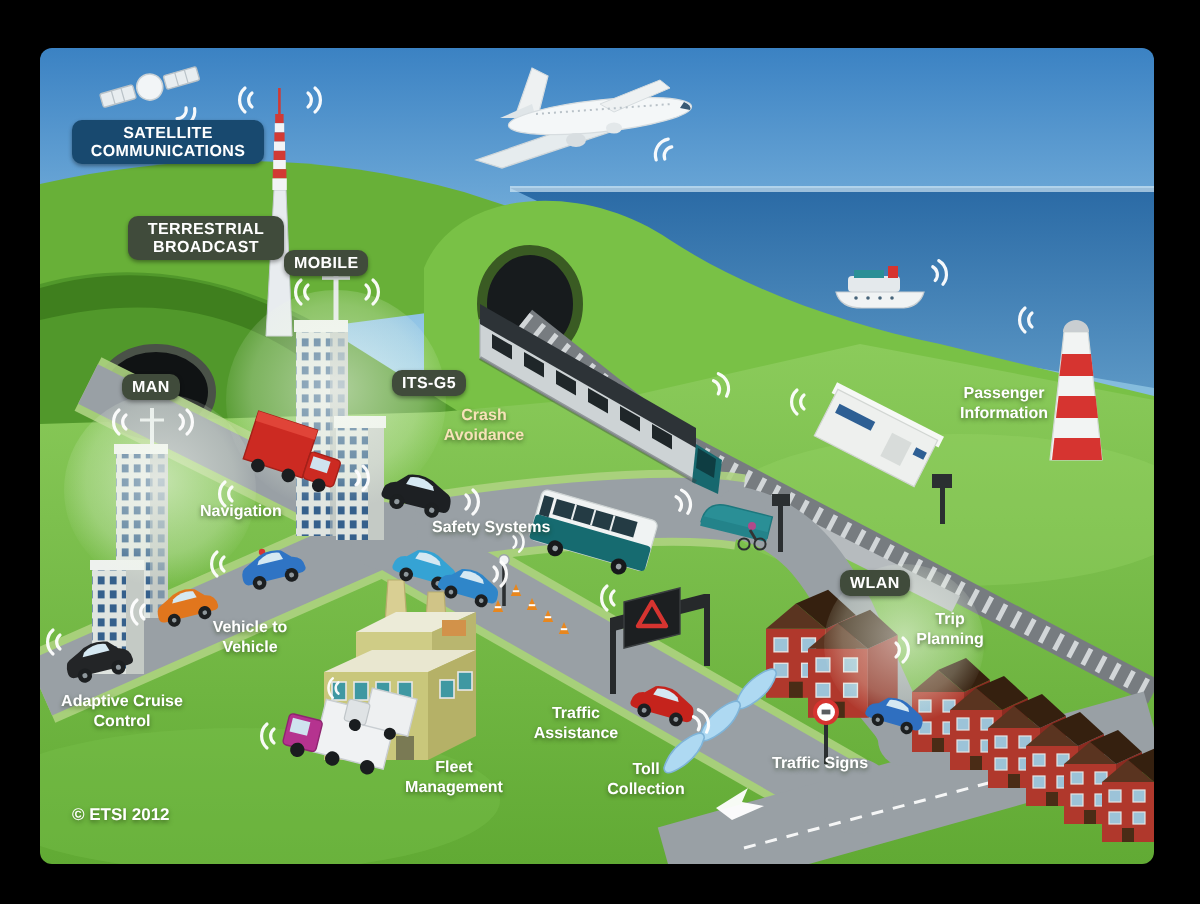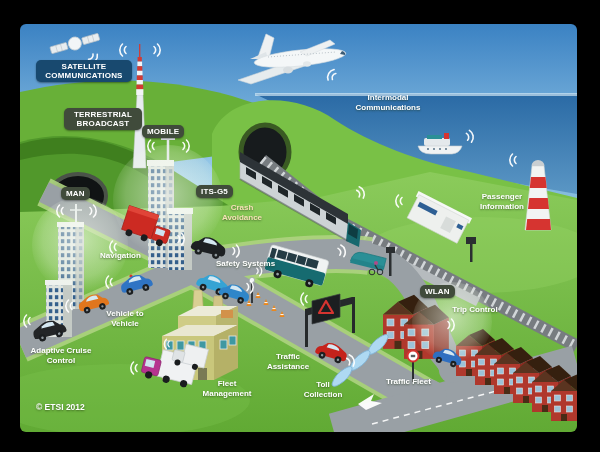--- a/index.html
+++ b/index.html
@@ -397,27 +397,26 @@
   </g>
 </svg>
 
 <div class="lbl badge blue" style="left:36px;top:60px;width:86px;">SATELLITE COMMUNICATIONS</div>
 <div class="lbl badge" style="left:64px;top:108px;width:68px;">TERRESTRIAL BROADCAST</div>
 <div class="lbl badge" style="left:142px;top:125px;">MOBILE</div>
 <div class="lbl badge" style="left:61px;top:187px;">MAN</div>
 <div class="lbl badge" style="left:196px;top:185px;">ITS-G5</div>
 <div class="lbl badge" style="left:420px;top:285px;">WLAN</div>
 
-<div class="lbl cap" style="left:352px;top:93px;width:72px;">Intermodal Communications</div>
 <div class="lbl cap" style="left:472px;top:192px;width:60px;">Passenger Information</div>
 <div class="lbl cap cream" style="left:192px;top:203px;width:52px;margin-left:24px;">Crash Avoidance</div>
 <div class="lbl cap nowrap" style="left:100px;top:251px;">Navigation</div>
 <div class="lbl cap nowrap" style="left:216px;top:259px;">Safety Systems</div>
 <div class="lbl cap" style="left:106px;top:309px;width:38px;">Vehicle to Vehicle</div>
 <div class="lbl cap" style="left:28px;top:346px;width:66px;">Adaptive Cruise Control</div>
 <div class="lbl cap" style="left:194px;top:379px;width:66px;">Fleet Management</div>
 <div class="lbl cap" style="left:260px;top:352px;width:56px;">Traffic Assistance</div>
 <div class="lbl cap" style="left:296px;top:380px;width:54px;">Toll Collection</div>
-<div class="lbl cap nowrap" style="left:386px;top:377px;">Traffic Fleet</div>
-<div class="lbl cap" style="left:452px;top:305px;width:46px;">Trip Control</div>
+<div class="lbl cap nowrap" style="left:386px;top:377px;">Traffic Signs</div>
+<div class="lbl cap" style="left:452px;top:305px;width:46px;">Trip Planning</div>
 <div class="lbl credit" style="left:36px;top:402px;">© ETSI 2012</div>
 
 </div>
 
 </body></html>

